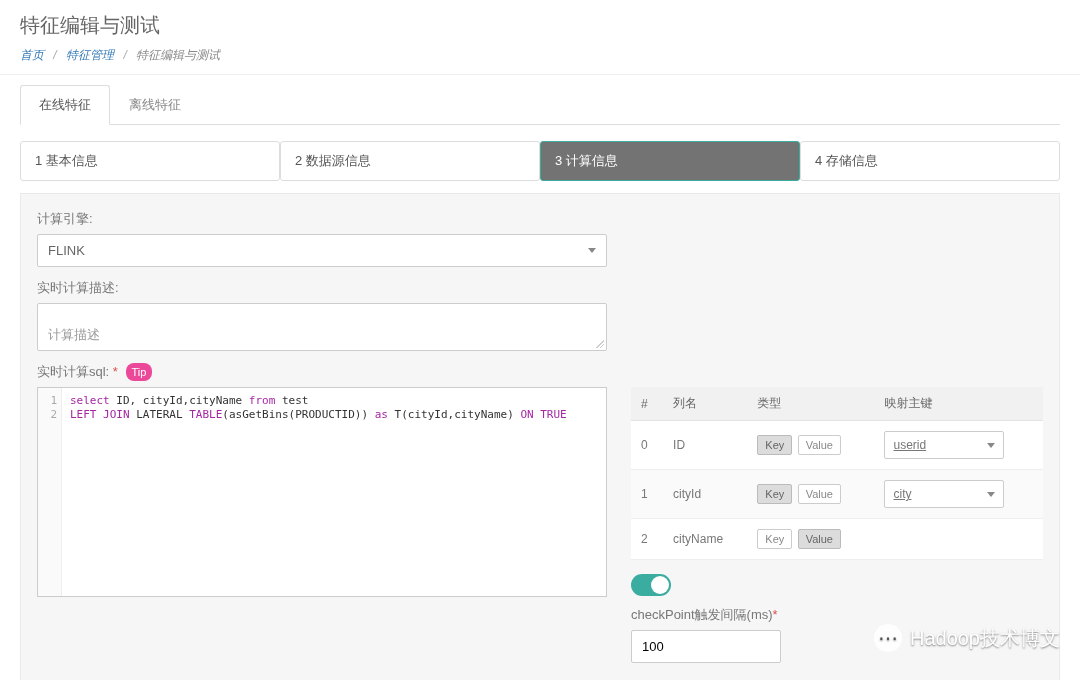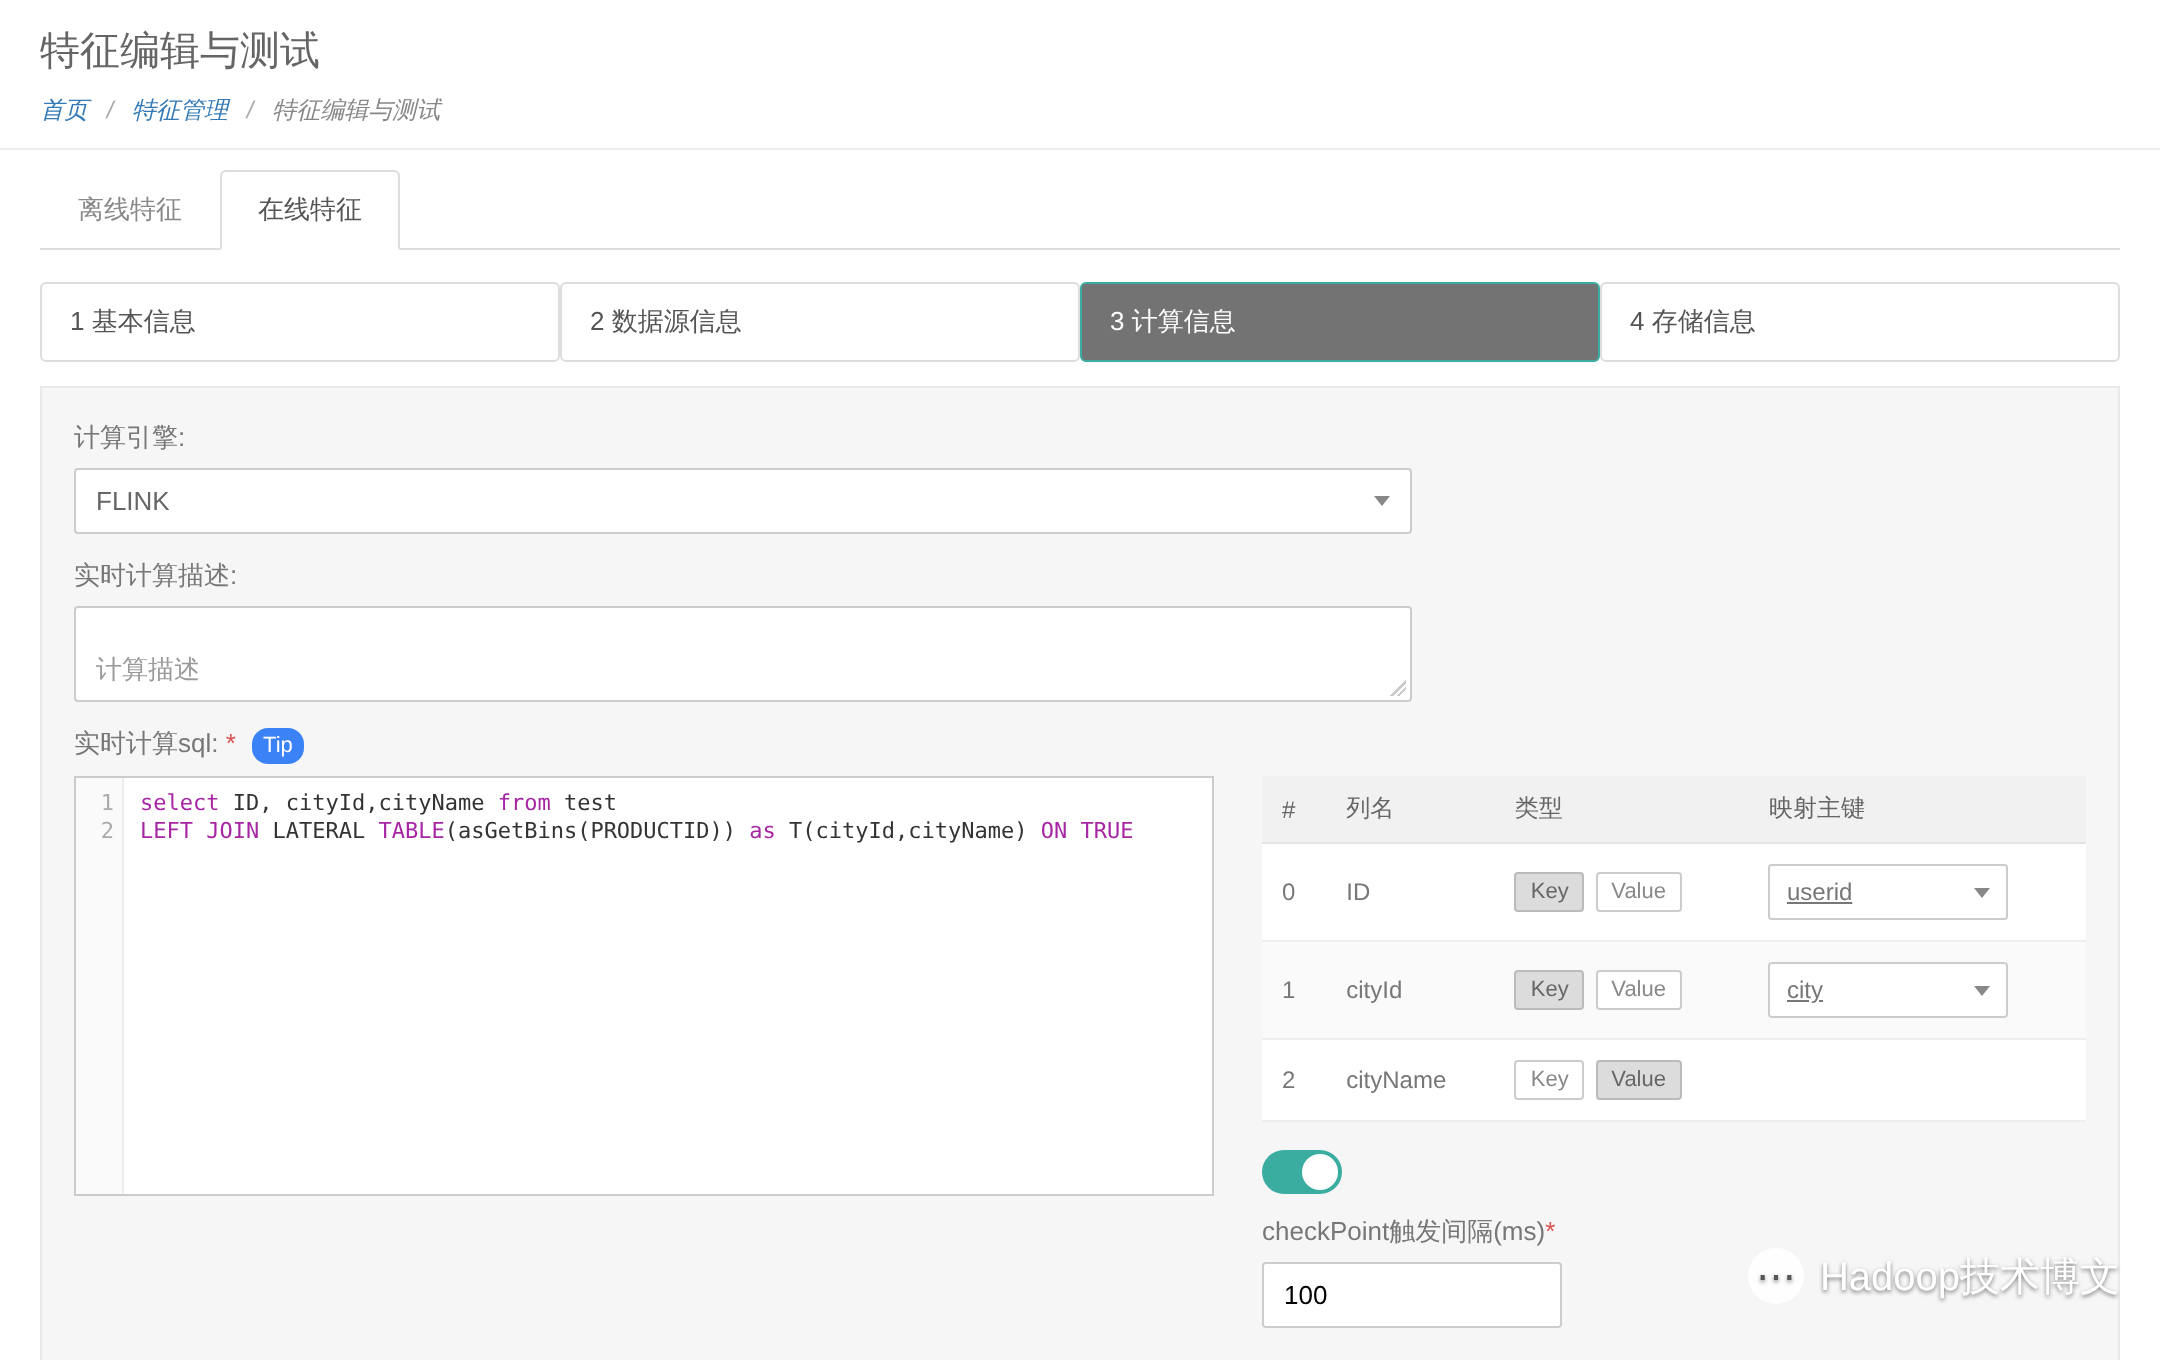--- a/index.html
+++ b/index.html
@@ -13,26 +13,26 @@
 .tabs { border-bottom: 1px solid #ddd; display: flex; }
 .tab { padding: 10px 18px; color: #888; cursor: pointer; border: 1px solid transparent; margin-bottom: -1px; }
 .tab.active { color: #555; background: #fff; border: 1px solid #ddd; border-bottom-color: #fff; border-radius: 3px 3px 0 0; }
 .steps { display: flex; padding: 16px 0 12px; }
 .step { flex: 1; border: 1px solid #ddd; padding: 10px 14px; border-radius: 3px; font-size: 13px; color: #555; cursor: pointer; }
 .step.active { background: #737373; color: #fff; border-color: #3aada0; }
 .panel { background: #f6f6f6; padding: 16px; border: 1px solid #e9e9e9; }
 .form-group { margin-bottom: 12px; }
 .form-label { display: block; color: #777; font-size: 13px; margin-bottom: 6px; }
 .req { color: #d9534f; }
-.select-wrap, .text-input, .textarea { width: 669px; background: #fff; border: 1px solid #ccc; border-radius: 2px; }
+.select-wrap, .text-input, .textarea { width: 570px; background: #fff; border: 1px solid #ccc; border-radius: 2px; }
 .select-wrap { display: flex; align-items: center; justify-content: space-between; padding: 8px 10px; cursor: pointer; }
 .caret-down { width: 0; height: 0; border-left: 4px solid transparent; border-right: 4px solid transparent; border-top: 5px solid #888; }
 .textarea { height: 48px; padding: 22px 10px; resize: vertical; font-family: Liberation Mono, monospace; font-size: 13px; color: #999; position: relative; }
 .textarea::after { content: ''; position: absolute; right: 2px; bottom: 2px; width: 8px; height: 8px; background: linear-gradient(135deg, transparent 50%, #ccc 50%, #ccc 60%, transparent 60%, transparent 70%, #ccc 70%, #ccc 80%, transparent 80%); }
-.tip-badge { display: inline-block; background: #3b82f6; color: #fff; font-size: 11px; padding: 3px 6px; border-radius: 8px; margin-left: 4px; }
+.tip-badge { display: inline-block; background: #ec4899; color: #fff; font-size: 11px; padding: 3px 6px; border-radius: 8px; margin-left: 4px; }
 .row-flex { display: flex; gap: 24px; align-items: flex-start; }
 .code-editor { flex: 0 0 570px; background: #fff; border: 1px solid #ccc; height: 210px; display: flex; }
 .gutter { background: #fafafa; border-right: 1px solid #eee; width: 24px; text-align: right; padding: 6px 4px 6px 0; color: #aaa; font-family: Menlo, Consolas, monospace; font-size: 11px; line-height: 14px; }
 .code { padding: 6px 8px; font-family: Menlo, Consolas, monospace; font-size: 11px; line-height: 14px; white-space: pre; color: #333; }
 .kw { color: #a626a4; }
 .right-col { flex: 1; }
 .tbl { width: 100%; border-collapse: collapse; background: #fff; }
 .tbl th { background: #f1f1f1; text-align: left; padding: 8px 10px; font-weight: 500; color: #666; font-size: 12px; border-bottom: 1px solid #e3e3e3; }
 .tbl td { padding: 10px; border-bottom: 1px solid #eee; color: #777; font-size: 12px; }
 .tbl tr:nth-child(even) td { background: #fafafa; }
@@ -54,22 +54,22 @@
     <a>首页</a>
     <span class="sep">/</span>
     <a>特征管理</a>
     <span class="sep">/</span>
     <span>特征编辑与测试</span>
   </div>
 </div>
 
 <div class="content">
   <div class="tabs">
+    <div class="tab active">在线特征</div>
     <div class="tab">离线特征</div>
-    <div class="tab active">在线特征</div>
   </div>
 
   <div class="steps">
     <div class="step">1 基本信息</div>
     <div class="step">2 数据源信息</div>
     <div class="step active">3 计算信息</div>
     <div class="step">4 存储信息</div>
   </div>
 
   <div class="panel">

